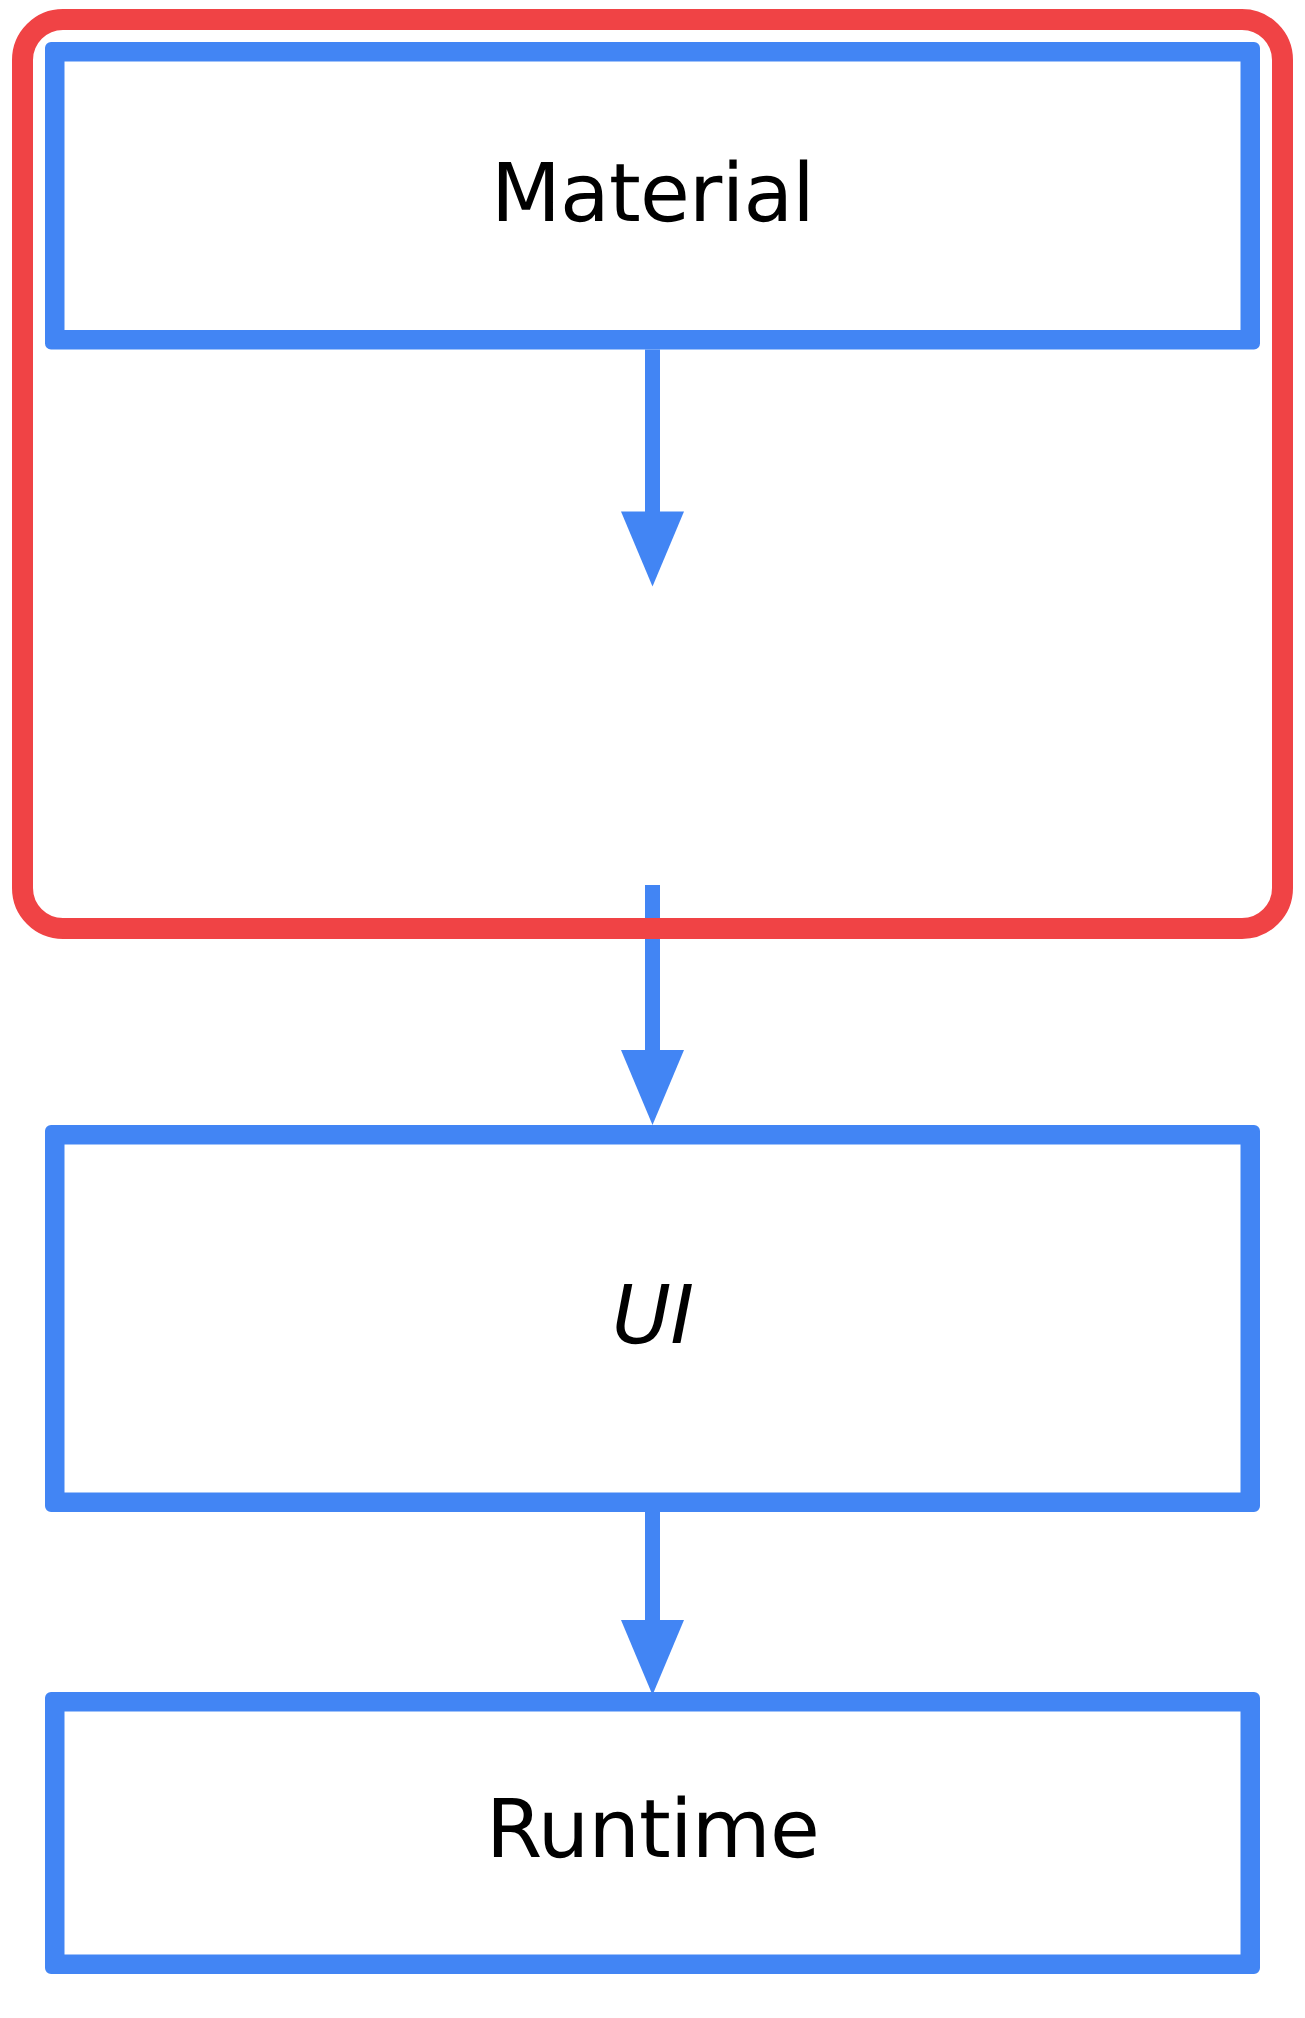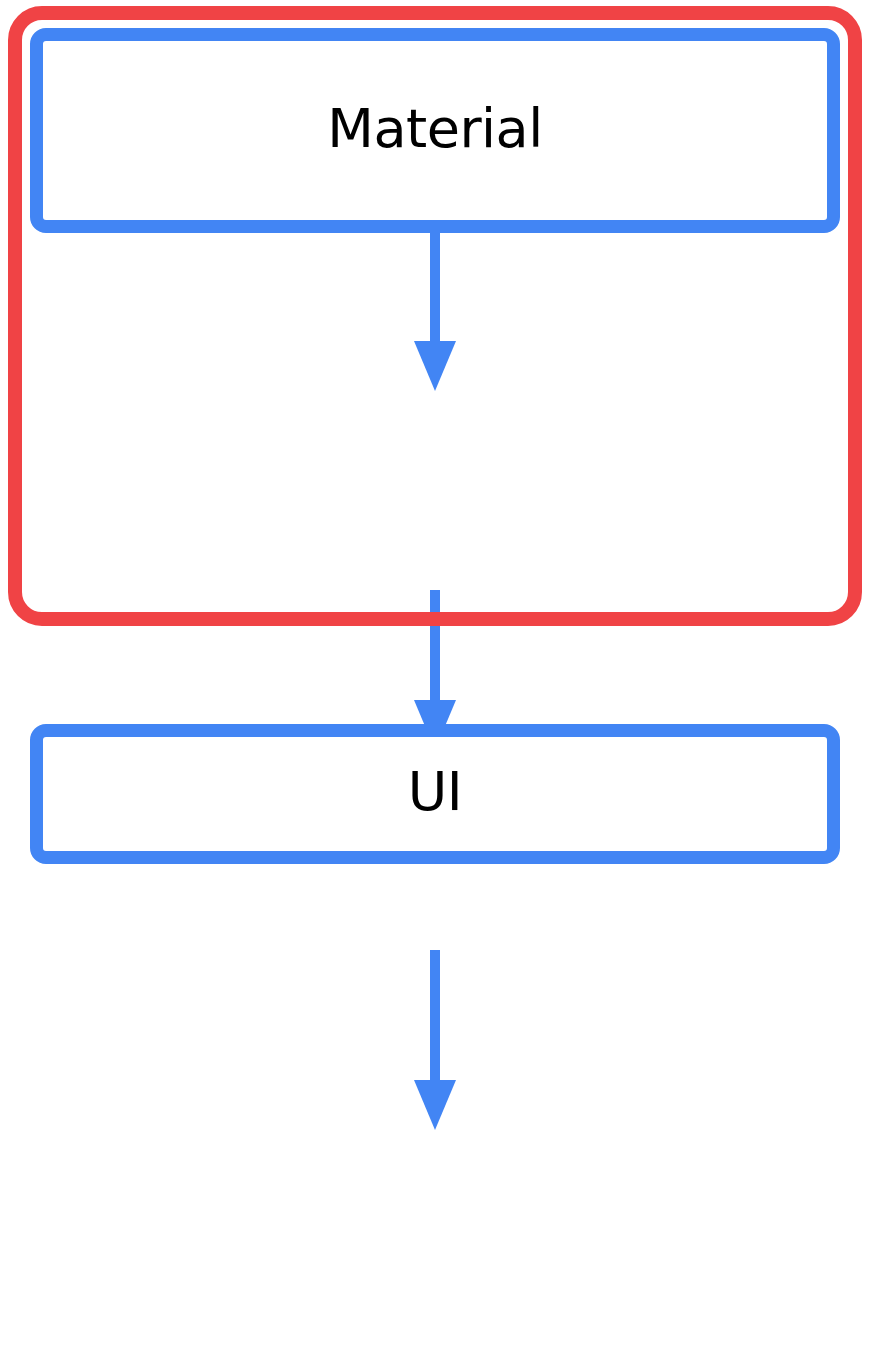--- a/index.html
+++ b/index.html
@@ -33,37 +33,37 @@
     background: transparent;
     z-index: 4;
     pointer-events: none;
   }
   .node {
     position: absolute;
     left: 30px;
     width: 810px;
     background: var(--node-fill);
     border: 13px solid var(--node-border);
-    border-radius: 16px;
+    border-radius: 4px;
     display: flex;
     align-items: center;
     justify-content: center;
     z-index: 2;
   }
   .node-label {
     font-size: 54px;
     font-weight: 500;
     letter-spacing: -0.5px;
     color: var(--text);
     line-height: 1;
     padding-bottom: 4px;
   }
   .node-material   { top: 28px;   height: 205px; }
   .node-foundation { top: 390px;  height: 200px; }
-  .node-ui         { top: 724px;  height: 140px; }
+  .node-ui         { top: 750px;  height: 258px; font-style: italic; }
   .node-runtime    { top: 1128px; height: 188px; }
 
   .arrow { position: absolute; z-index: 1; }
   .arrow-line {
     position: absolute;
     left: 430px;
     width: 10px;
     background: var(--arrow);
   }
   .arrow-head {
@@ -91,20 +91,23 @@
 
   <div class="node node-material">
     <span class="node-label">Material</span>
   </div>
 
 
   <div class="node node-ui">
     <span class="node-label">UI</span>
   </div>
 
+  <div class="node node-runtime">
+    <span class="node-label">Runtime</span>
+  </div>
 
   <div class="arrow">
     <div class="arrow-line a1-line"></div>
     <div class="arrow-head a1-head"></div>
   </div>
 
   <div class="arrow">
     <div class="arrow-line a2-line"></div>
     <div class="arrow-head a2-head"></div>
   </div>

